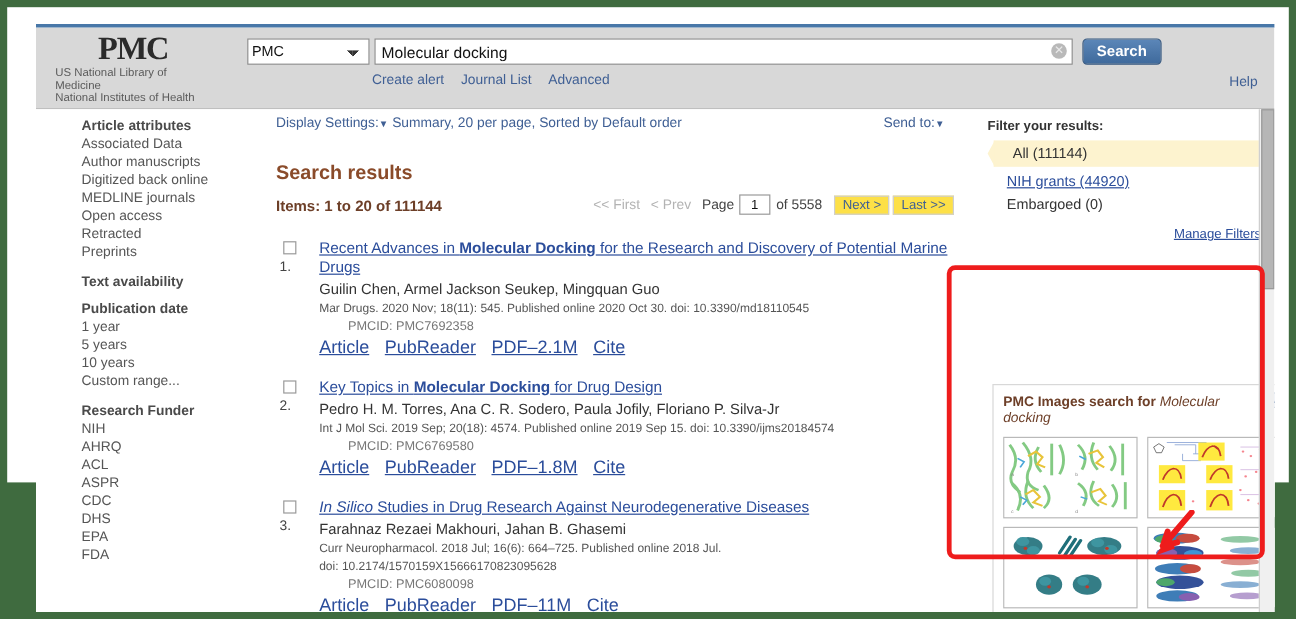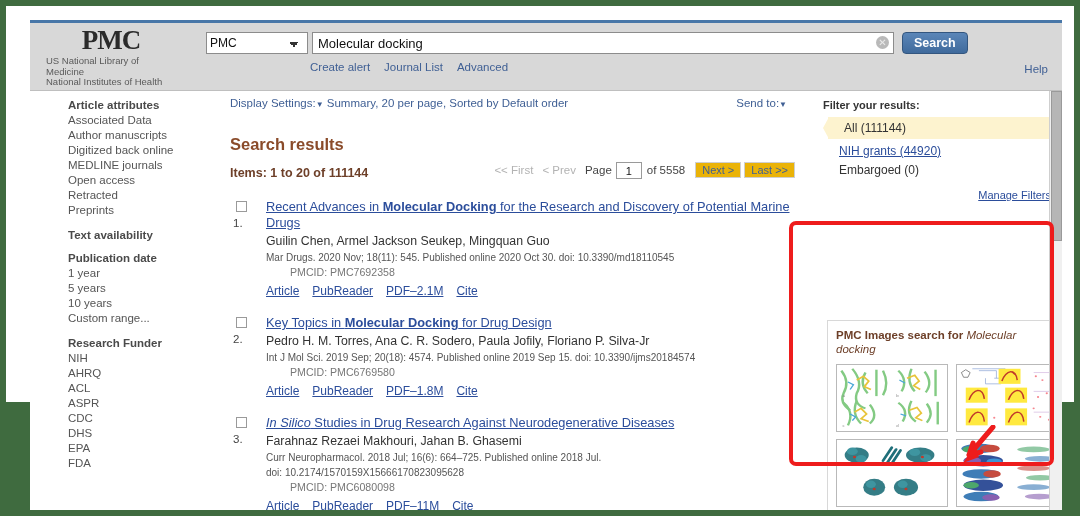--- a/index.html
+++ b/index.html
@@ -114,21 +114,21 @@
   .pg-dis { color:#b3b3b3; margin-right:9px; }
   .pg-lbl { color:#444; margin-right:4px; }
   .pg-input {
     width:26px; height:17px; font-size:11px; text-align:center;
     border:1px solid #9a9a9a; background:#fff; color:#111;
     font-family:"Liberation Sans", sans-serif; padding:0;
     vertical-align:middle;
   }
   .pg-of { color:#444; margin:0 7px 0 5px; }
   .pg-btn {
-    display:inline-block; border:1px solid #cfcfcf; background:#eab308;
+    display:inline-block; border:1px solid #cfcfcf; background:#fde047;
     color:#3f5f94; padding:1px 6px; margin-left:3px; cursor:pointer;
     font-size:11px;
   }
   
   .result { position:relative; margin-top:16px; padding-left:36px; }
   .rcheck {
     position:absolute; left:6px; top:2px;
     width:11px; height:11px; border:1px solid #9a9a9a; background:#fff;
     cursor:pointer;
   }
@@ -137,21 +137,21 @@
     font-size:12.8px; color:#2b4d9b; text-decoration:underline;
     cursor:pointer; display:block; line-height:16px;
   }
   .rtitle b { font-weight:bold; }
   .rtitle i { font-style:italic; }
   .rauth { font-size:12.3px; color:#333; margin-top:3px; line-height:15px; }
   .rcite { font-size:10px; color:#555; margin-top:2px; line-height:13px; }
   .rpmcid { font-size:10.6px; color:#777; margin-top:2px;margin-left:24px; }
   .rlinks { margin-top:3px; }
   .rlinks a {
-    font-size:12px; color:#2b4d9b; text-decoration:underline;
+    font-size:15px; color:#2b4d9b; text-decoration:underline;
     margin-right:13px; cursor:pointer;
   }
   
   .right-col { position:absolute; left:793px; top:8px; width:228px; }
   .rf-head { font-size:11px; font-weight:bold; color:#333; margin-bottom:6px; }
   .filter-all {
     position:relative; background:#fdf3cf; height:22px;
     font-size:12px; color:#333; line-height:22px; padding-left:16px;
     margin-left:5px;
   }

